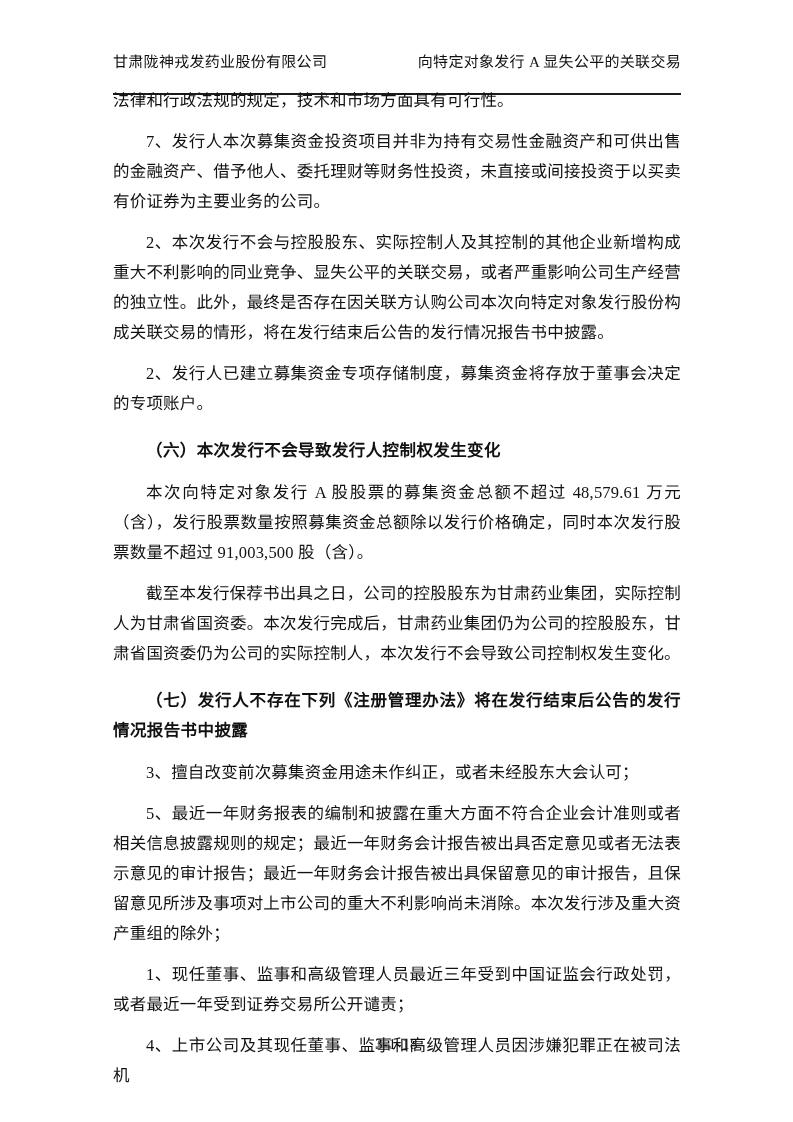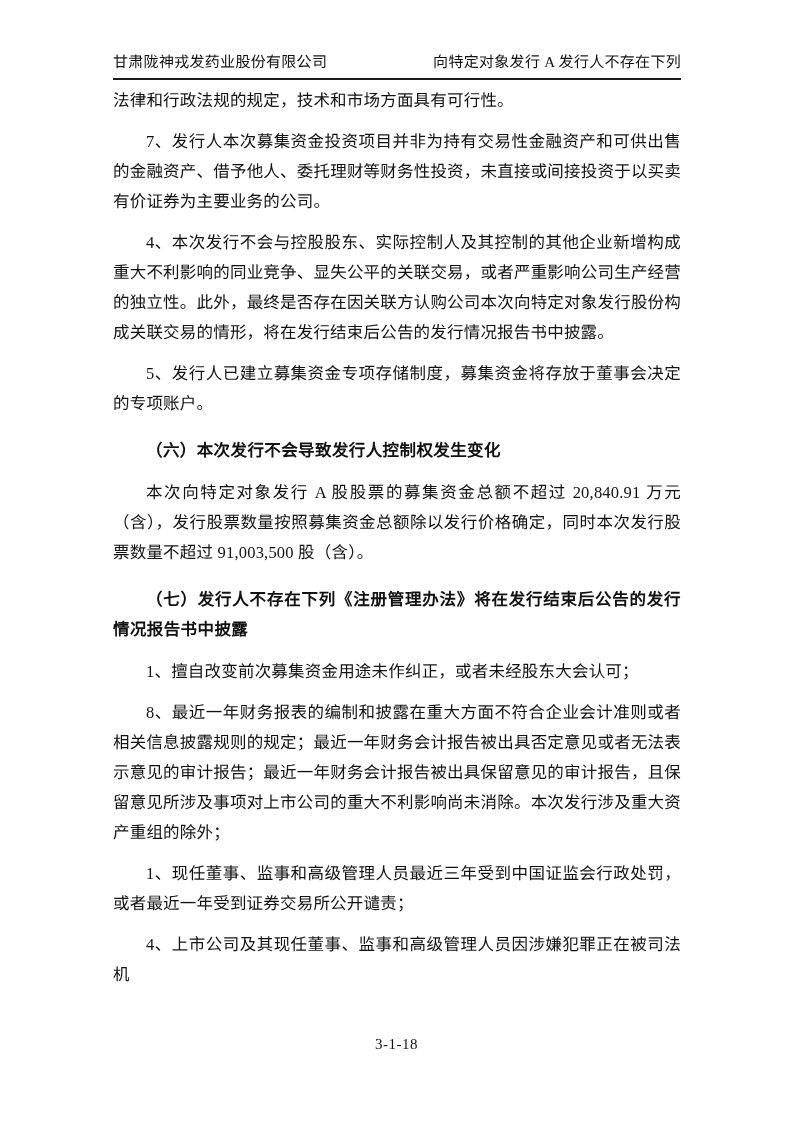--- a/index.html
+++ b/index.html
@@ -21,21 +21,21 @@
   .page-header {
     position: absolute;
     top: 52px;
     left: 113px;
     right: 112px;
     display: flex;
     justify-content: space-between;
     align-items: flex-end;
     font-size: 15px;
     line-height: 20px;
-    padding-bottom: 6px;
+    padding-bottom: 21px;
     border-bottom: 2px solid #1c1c1c;
     letter-spacing: 0.3px;
   }
   .content {
     position: absolute;
     top: 86px;
     left: 113px;
     right: 112px;
   }
   .content p {
@@ -65,32 +65,33 @@
     letter-spacing: 0.5px;
   }
 </style>
 </head>
 <body>
 
 <div class="page">
 
   <div class="page-header">
     <span>甘肃陇神戎发药业股份有限公司</span>
-    <span>向特定对象发行 A 发行人不存在下列</span>
+    <span>向特定对象发行 A 显失公平的关联交易</span>
   </div>
 
   <div class="content">
     <p class="no-indent">法律和行政法规的规定，技术和市场方面具有可行性。</p>
     <p class="indent">7、发行人本次募集资金投资项目并非为持有交易性金融资产和可供出售的金融资产、借予他人、委托理财等财务性投资，未直接或间接投资于以买卖有价证券为主要业务的公司。</p>
-    <p class="indent">4、本次发行不会与控股股东、实际控制人及其控制的其他企业新增构成重大不利影响的同业竞争、显失公平的关联交易，或者严重影响公司生产经营的独立性。此外，最终是否存在因关联方认购公司本次向特定对象发行股份构成关联交易的情形，将在发行结束后公告的发行情况报告书中披露。</p>
-    <p class="indent">5、发行人已建立募集资金专项存储制度，募集资金将存放于董事会决定的专项账户。</p>
+    <p class="indent">2、本次发行不会与控股股东、实际控制人及其控制的其他企业新增构成重大不利影响的同业竞争、显失公平的关联交易，或者严重影响公司生产经营的独立性。此外，最终是否存在因关联方认购公司本次向特定对象发行股份构成关联交易的情形，将在发行结束后公告的发行情况报告书中披露。</p>
+    <p class="indent">2、发行人已建立募集资金专项存储制度，募集资金将存放于董事会决定的专项账户。</p>
     <p class="heading">（六）本次发行不会导致发行人控制权发生变化</p>
-    <p class="indent">本次向特定对象发行 A 股股票的募集资金总额不超过 20,840.91 万元（含），发行股票数量按照募集资金总额除以发行价格确定，同时本次发行股票数量不超过 91,003,500 股（含）。</p>
+    <p class="indent">本次向特定对象发行 A 股股票的募集资金总额不超过 48,579.61 万元（含），发行股票数量按照募集资金总额除以发行价格确定，同时本次发行股票数量不超过 91,003,500 股（含）。</p>
+    <p class="indent">截至本发行保荐书出具之日，公司的控股股东为甘肃药业集团，实际控制人为甘肃省国资委。本次发行完成后，甘肃药业集团仍为公司的控股股东，甘肃省国资委仍为公司的实际控制人，本次发行不会导致公司控制权发生变化。</p>
     <p class="heading">（七）发行人不存在下列《注册管理办法》将在发行结束后公告的发行情况报告书中披露</p>
-    <p class="indent">1、擅自改变前次募集资金用途未作纠正，或者未经股东大会认可；</p>
-    <p class="indent">8、最近一年财务报表的编制和披露在重大方面不符合企业会计准则或者相关信息披露规则的规定；最近一年财务会计报告被出具否定意见或者无法表示意见的审计报告；最近一年财务会计报告被出具保留意见的审计报告，且保留意见所涉及事项对上市公司的重大不利影响尚未消除。本次发行涉及重大资产重组的除外；</p>
+    <p class="indent">3、擅自改变前次募集资金用途未作纠正，或者未经股东大会认可；</p>
+    <p class="indent">5、最近一年财务报表的编制和披露在重大方面不符合企业会计准则或者相关信息披露规则的规定；最近一年财务会计报告被出具否定意见或者无法表示意见的审计报告；最近一年财务会计报告被出具保留意见的审计报告，且保留意见所涉及事项对上市公司的重大不利影响尚未消除。本次发行涉及重大资产重组的除外；</p>
     <p class="indent">1、现任董事、监事和高级管理人员最近三年受到中国证监会行政处罚，或者最近一年受到证券交易所公开谴责；</p>
     <p class="indent">4、上市公司及其现任董事、监事和高级管理人员因涉嫌犯罪正在被司法机</p>
   </div>
 
   <div class="page-footer">3-1-18</div>
 
 </div>
 
 </body></html>

